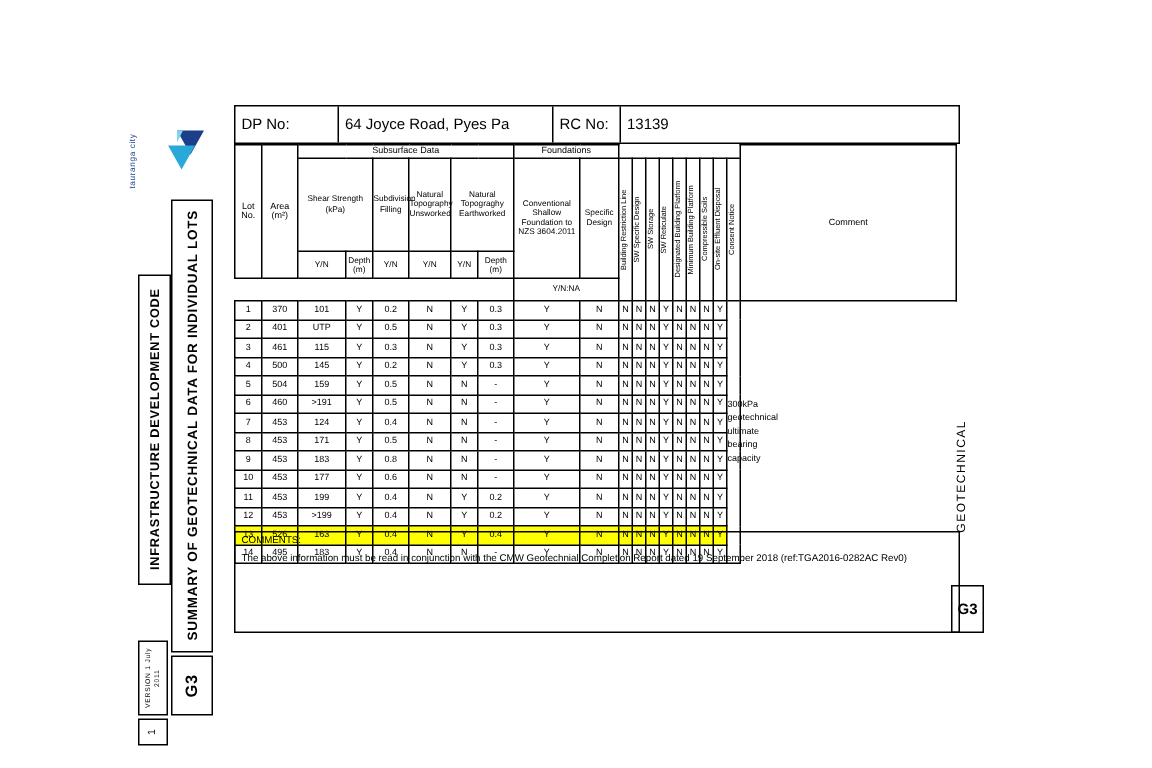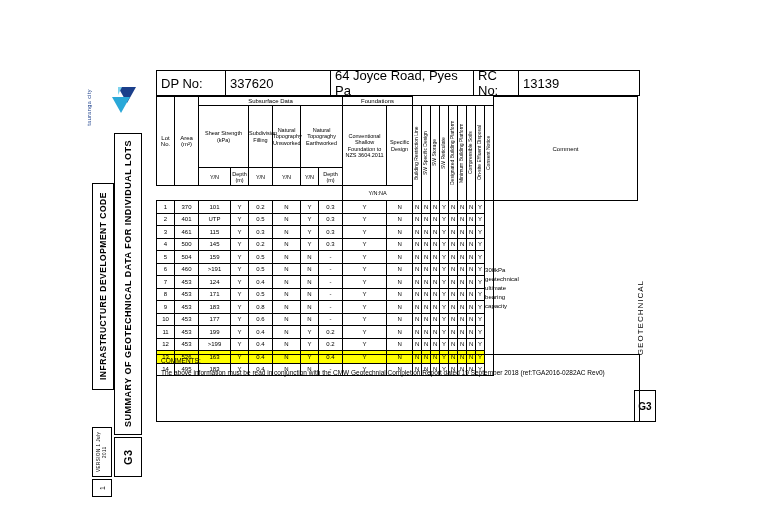--- a/index.html
+++ b/index.html
@@ -42,21 +42,21 @@
     font-size:8px;letter-spacing:1px;
   }
   .g3right{
     position:absolute;left:634px;top:390px;width:20px;height:30px;
     border:1px solid #000;display:flex;align-items:center;justify-content:center;
     font-size:10px;font-weight:bold;
   }
 
   
   .hdr{position:absolute;left:156px;top:70px;width:482px;height:24px;
-       border:1px solid #000;display:flex;font-size:13px;}
+       border:1px solid #000;display:flex;font-size:10px;}
   .hdr .cell{display:flex;align-items:center;padding-left:4px;border-right:1px solid #000;}
   .hdr .cell:last-child{border-right:none;}
   .c-dpno{width:64px;}
   .c-dpval{width:100px;}
   .c-addr{width:92px;}
   .c-addrval{width:138px;}
   .c-rc{width:40px;}
   .c-rcval{flex:1;}
 
   
@@ -100,21 +100,20 @@
     <div class="vbox g3box">G3</div>
     <div class="vbox vers">VERSION 1 July 2011</div>
     <div class="vbox pg1">1</div>
   </div>
 
   <div class="geotech">GEOTECHNICAL</div>
   <div class="g3right">G3</div>
 
   <div class="hdr">
     <div class="cell c-dpno">DP No:</div>
-    <div class="cell c-dpval">337620</div>
     <div class="cell c-addrval">64 Joyce Road, Pyes Pa</div>
     <div class="cell c-rc">RC No:</div>
     <div class="cell c-rcval">13139</div>
   </div>
 
   <table class="tbl">
     <colgroup>
       <col style="width:18px">
         <col style="width:24px">
         <col style="width:32px">

